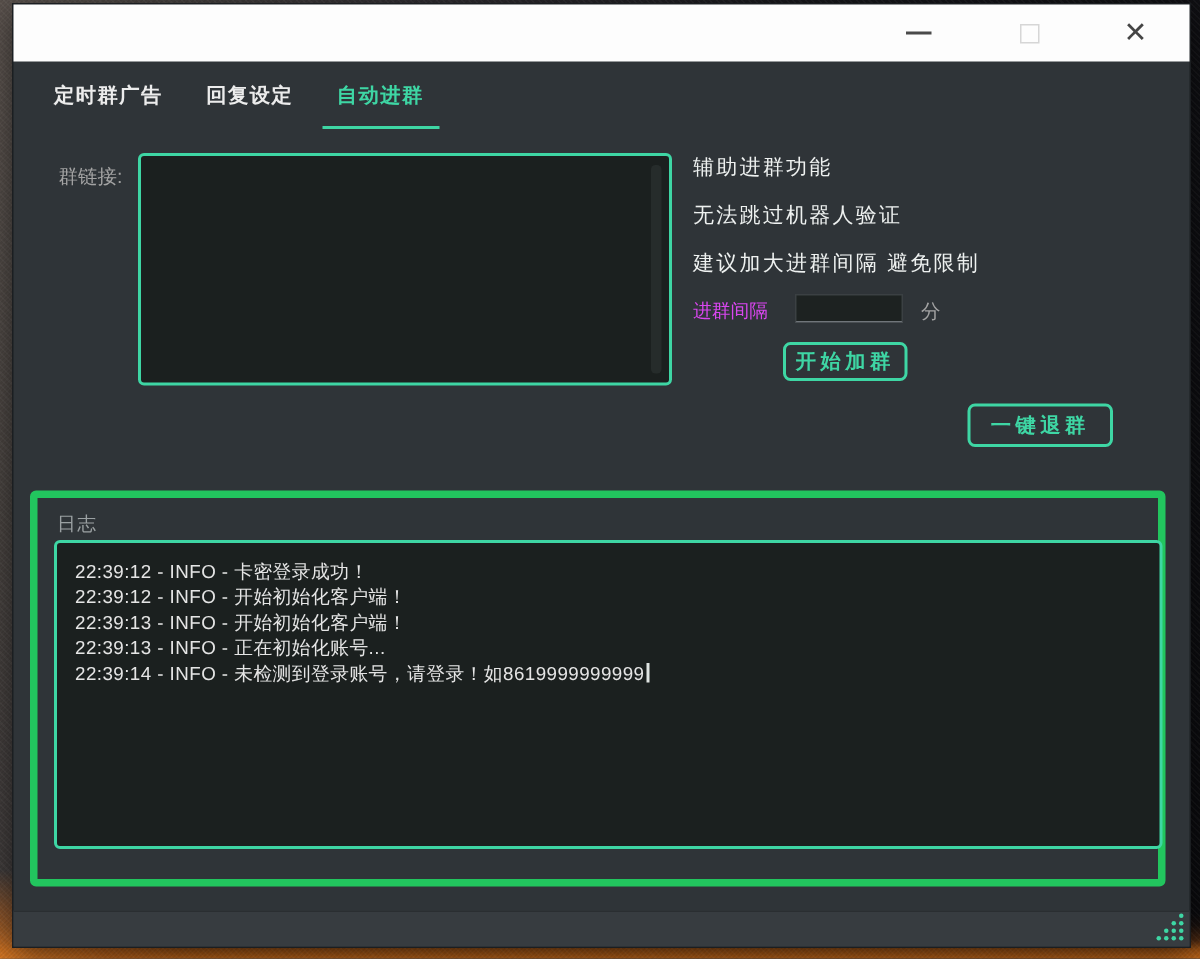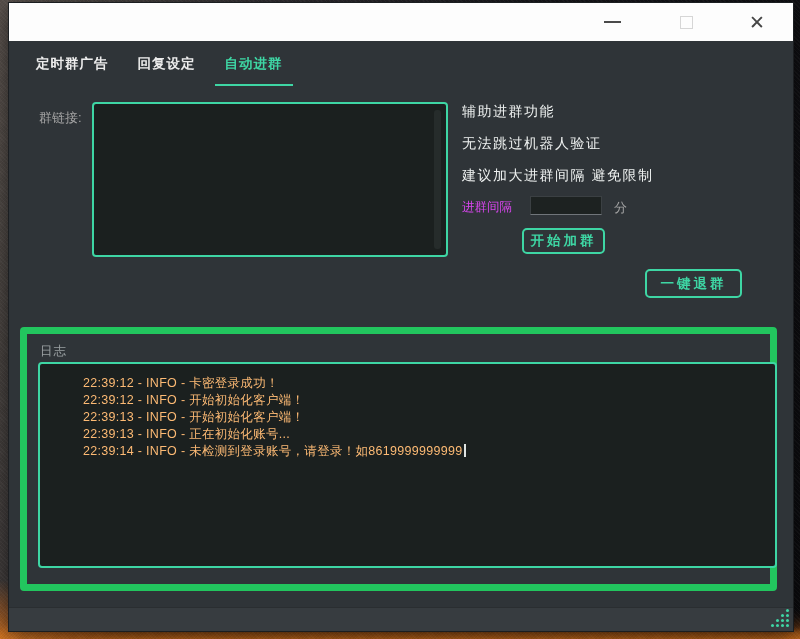--- a/index.html
+++ b/index.html
@@ -70,28 +70,28 @@
   .teal-btn {
     position:absolute; background:transparent; border:2px solid #3ed6a4; border-radius:5px;
     color:#3ed6a4; font-weight:bold; font-size:13.5px; letter-spacing:3px;
     display:flex; align-items:center; justify-content:center; cursor:pointer;
     font-family:"Liberation Sans","DejaVu Sans",sans-serif;
   }
   .start-btn { left:499px; top:225px; width:83px; height:26px;margin-left:14px; }
   .leave-btn { left:636px; top:266px; width:97px; height:29px; }
 
   
-  .log-group { position:absolute; left:11px; top:324px; width:757px; height:264px; border:7px solid #22c55e; border-radius:4px; }
+  .log-group { position:absolute; left:11px; top:324px; width:757px; height:264px; border:5px solid #22c55e; border-radius:4px; }
   .log-title { position:absolute; left:13px; top:9px; font-size:12.5px; color:#9aa0a2; letter-spacing:1px; }
   .log-box {
     position:absolute; left:11px; top:28px; width:739px; height:206px;
     background:#1b201f; border:2px solid #3ed6a4; border-radius:4px;
     padding:11px 10px 0 12px; overflow:hidden; cursor:text;
   }
-  .log-line { font-size:12.5px; line-height:17px; color:#fdba74; white-space:nowrap; letter-spacing:.3px;margin-left:31px; }
+  .log-line { font-size:12.5px; line-height:17px; color:#e5e5e5; white-space:nowrap; letter-spacing:.3px; }
   .cursor { display:inline-block; width:2px; height:13px; background:#dfe4e2; vertical-align:-2px; margin-left:1px; }
 
   
   .statusbar { position:absolute; left:0; top:604px; width:784px; height:24px; background:#373c40; border-top:1px solid #2a2e31; }
   .grip { position:absolute; right:3px; bottom:3px; width:20px; height:20px; cursor:nwse-resize; }
   .grip i {
     position:absolute; width:3px; height:3px; border-radius:50%; background:#3ed6a4;
     box-shadow:
       15px 0 0 #3ed6a4,
       10px 5px 0 #3ed6a4, 15px 5px 0 #3ed6a4,

